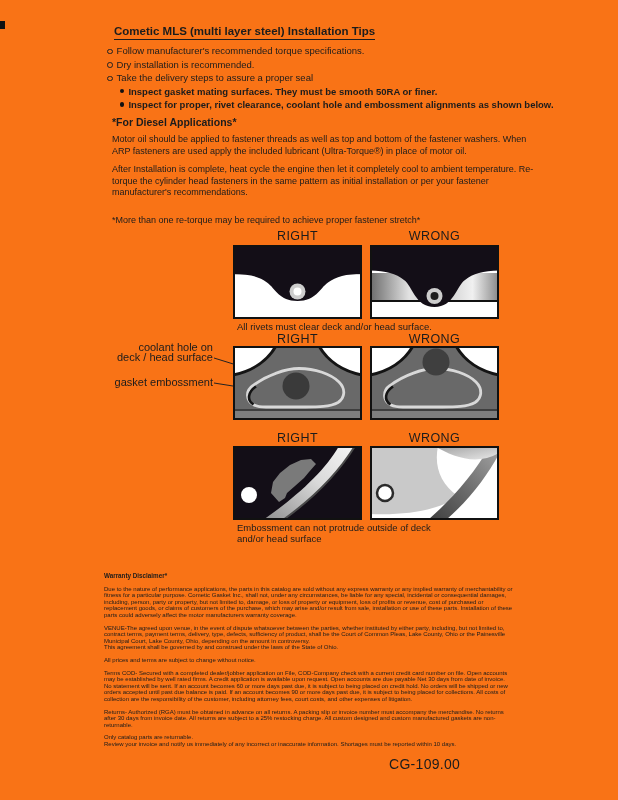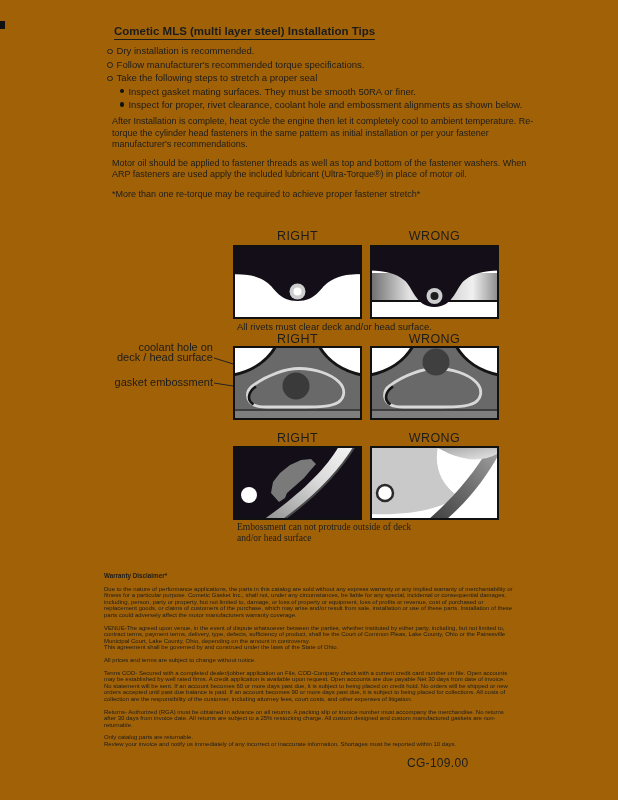--- a/index.html
+++ b/index.html
@@ -1,89 +1,90 @@
 <!DOCTYPE html>
 <html><head>
 <meta charset="utf-8">
 <style>
   html,body{margin:0;padding:0;background:#ffffff;}
-  .page{position:relative;width:618px;height:800px;background:#a16207;overflow:hidden;
+  .page{position:relative;width:618px;height:800px;background:#f97316;overflow:hidden;
         font-family:"Liberation Sans",sans-serif;color:#1c1c1c;}
   .abs{position:absolute;}
 
   
   .edge-mark{left:0;top:21px;width:5px;height:8px;background:#111;}
 
   
   .title{left:114px;top:25px;font-size:11.5px;font-weight:bold;
          border-bottom:1.4px solid #1c1c1c;padding-bottom:1.5px;}
 
   
   .bullets{left:107px;top:44px;width:450px;font-size:9.5px;line-height:13.5px;}
   .brow{display:flex;}
-  .brow.sub{margin-left:13px;}
+  .brow.sub{margin-left:13px;font-weight:bold;}
   .dot-o{flex:0 0 auto;width:3.6px;height:3.6px;border:1px solid #222;border-radius:50%;margin:4.6px 4px 0 0;}
   .dot-f{flex:0 0 auto;width:4.4px;height:4.4px;background:#111;border-radius:50%;margin:4.4px 4px 0 0;}
 
   
   .diesel{left:112px;top:116px;width:432px;}
   .diesel h2{margin:0 0 6px 0;font-size:10.5px;font-weight:bold;}
   .diesel p{margin:0 0 7px 0;font-size:9px;line-height:11.5px;}
-  .diesel .note{margin-top:8px;}
+  .diesel .note{margin-top:16px;}
 
   
   .dg-label{width:129px;text-align:center;font-size:12.5px;font-weight:normal;letter-spacing:.4px;}
   .panel{width:129px;height:74px;}
   .cap{font-size:9.5px;line-height:11px;}
   .cap-center{width:266px;text-align:center;}
   .callout{font-size:11px;line-height:10px;text-align:right;}
 
   
   .warranty{left:104px;top:573px;width:409px;font-size:6px;line-height:6.6px;}
   .warranty h3{margin:0 0 6px 0;font-size:6.3px;font-weight:bold;}
   .warranty p{margin:0 0 6px 0;}
   .warranty .tight{margin:0;}
 
-  .footer-num{left:407px;top:756px;font-size:12px;letter-spacing:.3px;}
+  .footer-num{left:389px;top:756px;font-size:14px;letter-spacing:.3px;}
 </style>
 </head>
 <body>
 
 <div class="page">
 
   <div class="abs edge-mark"></div>
 
   <div class="abs title">Cometic MLS (multi layer steel) Installation Tips</div>
 
   <div class="abs bullets">
     <div class="brow">
       <span class="dot-o"></span>
-      <span>Dry installation is recommended.</span>
+      <span>Follow manufacturer's recommended torque specifications.</span>
     </div>
     <div class="brow">
       <span class="dot-o"></span>
-      <span>Follow manufacturer's recommended torque specifications.</span>
+      <span>Dry installation is recommended.</span>
     </div>
     <div class="brow">
       <span class="dot-o"></span>
-      <span>Take the following steps to stretch a proper seal</span>
+      <span>Take the delivery steps to assure a proper seal</span>
     </div>
     <div class="brow sub">
       <span class="dot-f"></span>
       <span>Inspect gasket mating surfaces.  They must be smooth 50RA or finer.</span>
     </div>
     <div class="brow sub">
       <span class="dot-f"></span>
       <span>Inspect for proper, rivet clearance, coolant hole and embossment alignments as shown below.</span>
     </div>
   </div>
 
   <div class="abs diesel">
+    <h2>*For Diesel Applications*</h2>
+    <p>Motor oil should be applied to fastener threads as well as top and bottom of the fastener washers. When ARP fasteners are used apply the included lubricant (Ultra-Torque®) in place of motor oil.</p>
     <p>After Installation is complete, heat cycle the engine then let it completely cool to ambient temperature. Re-torque the cylinder head fasteners in the same pattern as initial installation or per your fastener manufacturer's recommendations.</p>
-    <p>Motor oil should be applied to fastener threads as well as top and bottom of the fastener washers. When ARP fasteners are used apply the included lubricant (Ultra-Torque®) in place of motor oil.</p>
     <p class="note">*More than one re-torque may be required to achieve proper fastener stretch*</p>
   </div>
 
   <div class="abs dg-label" style="left:233px;top:229px;">RIGHT</div>
   <div class="abs dg-label" style="left:370px;top:229px;">WRONG</div>
 
   <svg class="abs panel" style="left:233px;top:245px;" viewBox="0 0 129 74">
     <rect x="0" y="0" width="129" height="74" fill="#ffffff"></rect>
     <polygon points="1,25 32,29.5 1,29.5" fill="#b2b2b2"></polygon>
     <polygon points="128,25 97,29.5 128,29.5" fill="#b2b2b2"></polygon>
@@ -189,21 +190,21 @@
       </linearGradient>
     </defs>
     <rect x="0" y="0" width="129" height="74" fill="#ffffff"></rect>
     <path d="M0,0 H68 C64,20 70,38 88,50 C74,62 40,70 0,68 Z" fill="#c9c9c9"></path>
     <path d="M58,74 L76,74 C100,53 117,30 129,8 L129,0 L120,0 C104,28 82,53 58,74 Z" fill="url(#b3wD)"></path>
     <path d="M64,0 H129 V7 C106,20 84,11 64,0 Z" fill="url(#b3wT)"></path>
     <circle cx="15" cy="47" r="8" fill="#ffffff" stroke="#2b2b2b" stroke-width="2.5"></circle>
     <rect x="1" y="1" width="127" height="72" fill="none" stroke="#111111" stroke-width="2"></rect>
   </svg>
 
-  <div class="abs cap" style="left:237px;top:522px;font-family:Liberation Serif, serif;">
+  <div class="abs cap" style="left:237px;top:522px;">
     <div>Embossment can not protrude outside of deck</div>
     <div>and/or head surface</div>
   </div>
 
   <div class="abs warranty">
     <h3>Warranty Disclaimer*</h3>
     <p>Due to the nature of performance applications, the parts in this catalog are sold without any express warranty or any implied warranty of merchantability or fitness for a particular purpose.  Cometic Gasket Inc., shall not, under any circumstances, be liable for any special, incidental or consequential damages, including, person, party or property, but not limited to, damage, or loss of property or equipment, loss of profits or revenue, cost of purchased or replacement goods, or claims of customers of the purchase, which may arise and/or result from sale, installation or use of these parts.  Installation of these parts could adversely affect the motor manufacturers warranty coverage.</p>
     <p class="tight">VENUE-The agreed upon venue, in the event of dispute whatsoever between the parties, whether instituted by either party, including, but not limited to, contract terms, payment terms, delivery, type, defects, sufficiency of product, shall be the Court of Common Pleas, Lake County, Ohio or the Painesville Municipal Court, Lake County, Ohio, depending on the amount in controversy.</p>
     <p>This agreement shall be governed by and construed under the laws of the State of Ohio.</p>
     <p>All prices and terms are subject to change without notice.</p>

